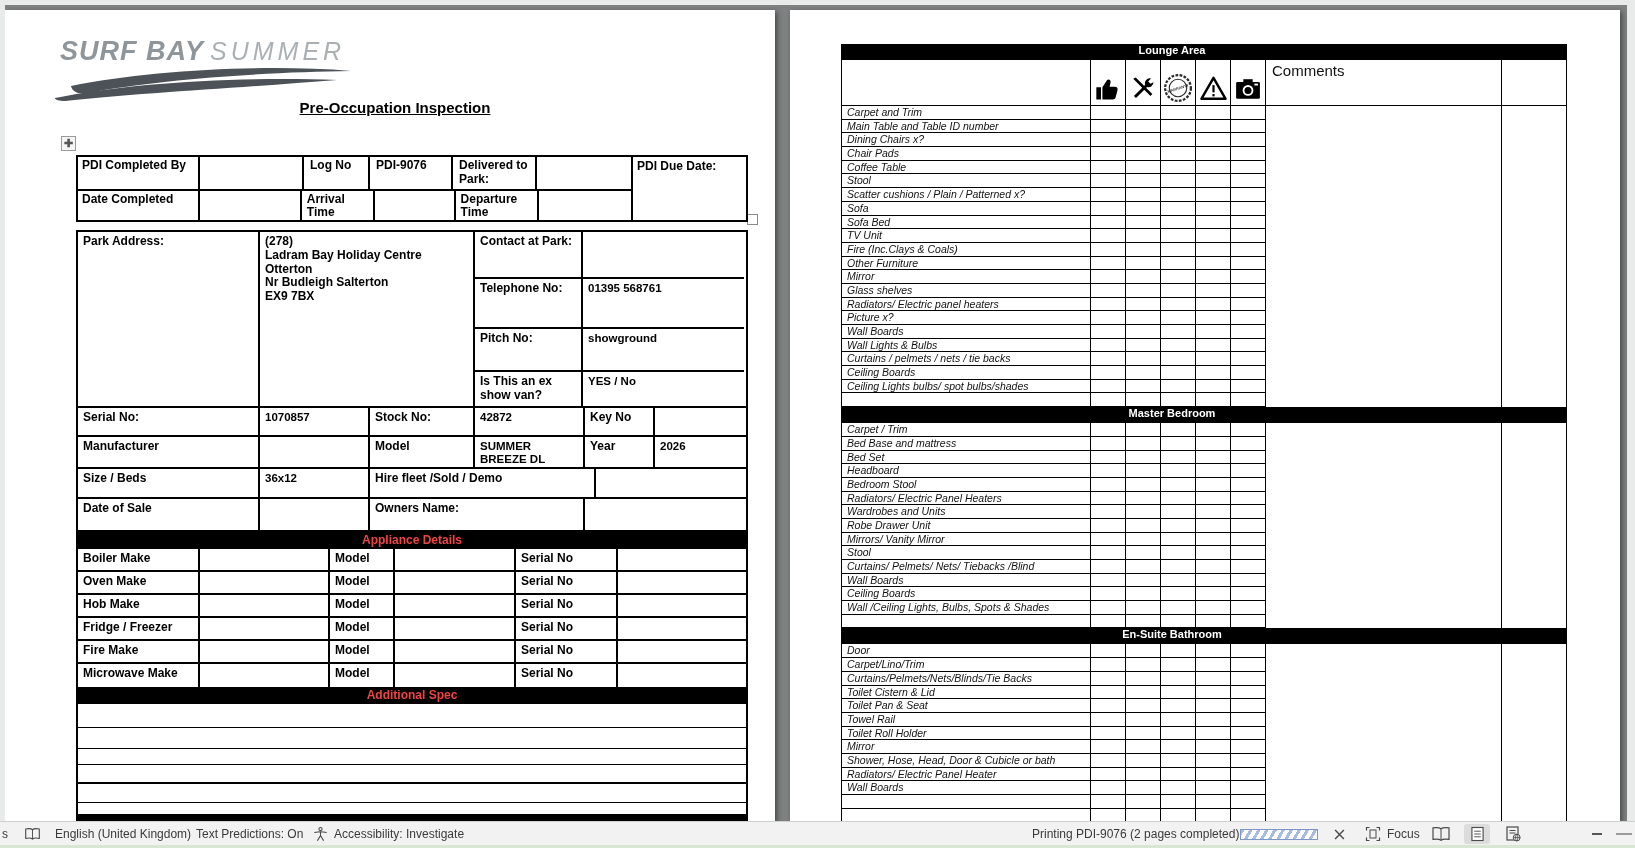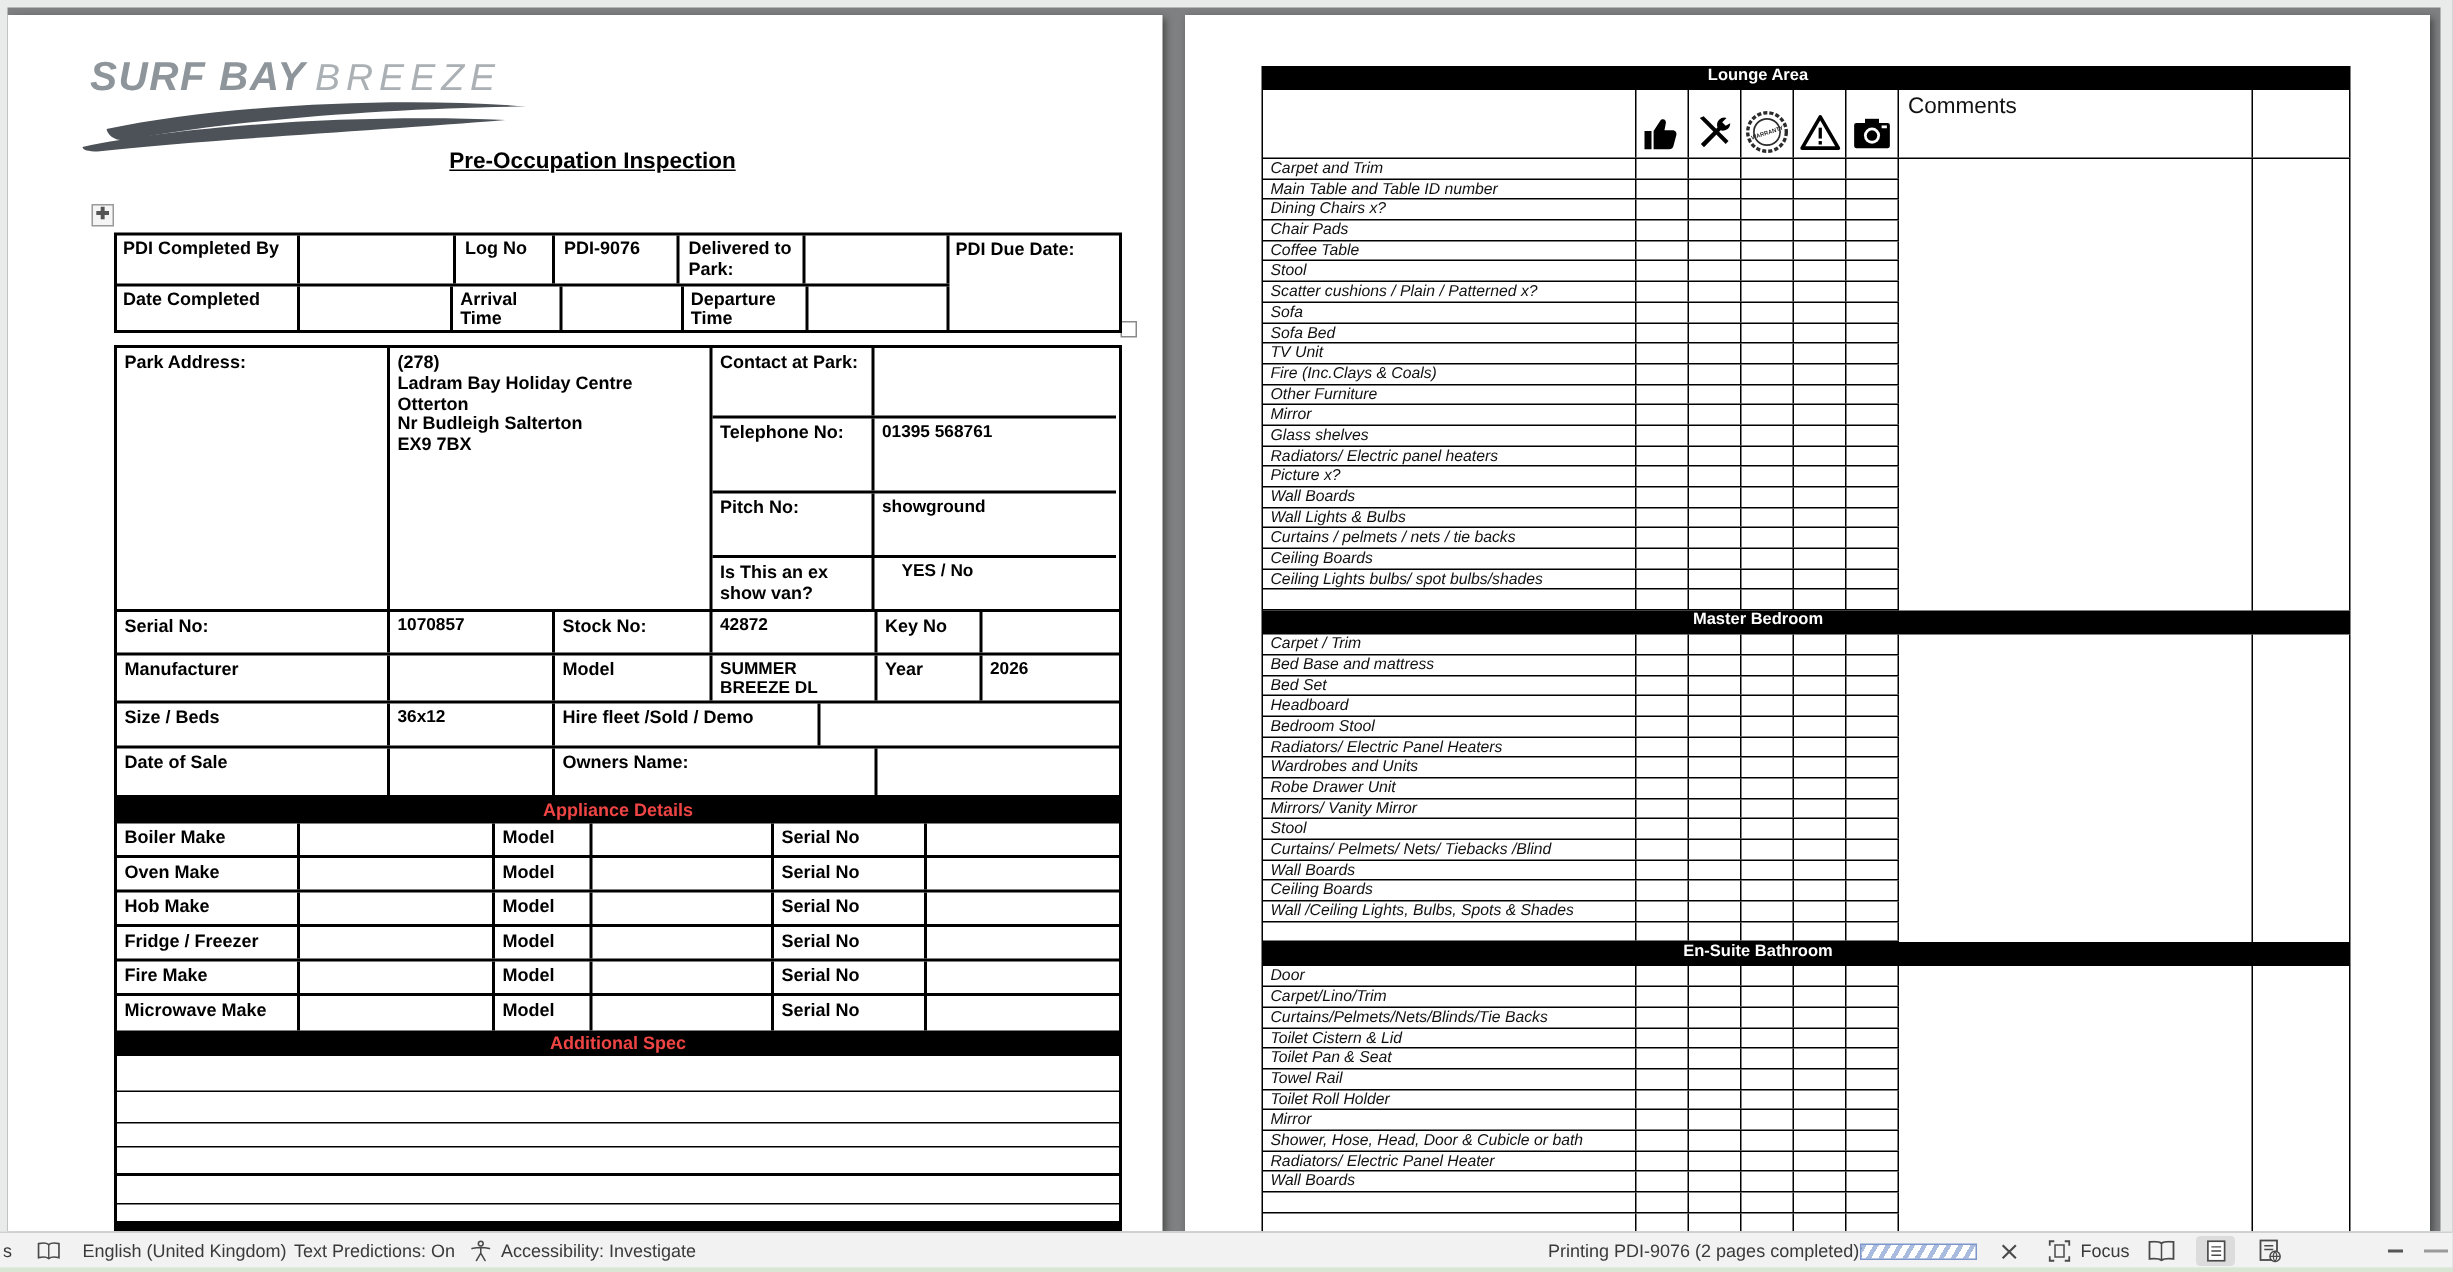--- a/index.html
+++ b/index.html
@@ -33,21 +33,21 @@
 
   .t2 { position:absolute; left:71px; top:220px; width:672px; border:2px solid #000; background:#fff; }
   .t2 .trow { display:flex; border-bottom:2px solid #000; }
   .t2 .trow:last-child { border-bottom:none; }
   .t2 .c { border-right:2px solid #000; padding:3px 5px; font-size:12px; font-weight:bold; line-height:1.15; overflow:hidden; }
   .t2 .c:last-child { border-right:none; }
   .t2 .val { font-size:11.5px; }
   .blackbar { background:#000; color:#ef4444; font-size:12px; font-weight:bold; text-align:center; line-height:17px; height:17px; }
   .subcol { display:flex; flex-direction:column; width:269px; }
   .subrow { display:flex; border-bottom:2px solid #000; }
-  .subrow:last-child { border-bottom:none;gap:13px; }
+  .subrow:last-child { border-bottom:none; }
   .subrow .sl { width:108px; border-right:2px solid #000; padding:3px 5px; font-size:12px; font-weight:bold; line-height:1.15; }
   .subrow .sv { flex:1; padding:3px 5px; font-size:11.5px; font-weight:bold; }
   .addr { font-size:11px; font-weight:bold; line-height:1.45; }
   .empties .erow { border-bottom:1.5px solid #000; }
   .p1-endbar { background:#000; height:8px; }
 
   
   .p2-table { position:absolute; left:51px; top:34px; width:726px; border-left:1px solid #000; font-size:10.5px; color:#111; }
   .sec-bar { height:16px; background:#000; position:relative; }
   .sec-bar span { display:block; width:660px; text-align:center; color:#fff; font-weight:bold; font-size:11px; line-height:13px; }
@@ -79,21 +79,21 @@
   .taskstrip { position:absolute; left:0; top:845px; width:1635px; height:3px; background:#d8e6d3; }
 </style>
 </head>
 <body>
 
 <div class="screen">
   <div class="canvas">
 
     <div class="page page1">
       <div class="logo-text">
-        <span class="logo-part1">SURF BAY</span><span class="logo-part2">BREEZE</span>
+        <span class="logo-part1">SURF BAY</span><span class="logo-part2">SUMMER</span>
       </div>
       <svg class="abs" style="left:48px;top:52px;" width="305" height="40" viewBox="0 0 305 40">
         <path d="M18 24 C95 8 212 2 298 9 C215 10 108 17 34 31 C25 33 19 29 18 24 Z" fill="#4c5257"></path>
         <path d="M2 36 C72 21 192 14 284 18 C200 25 84 31 12 39 C6 39 2 38 2 36 Z" fill="#4c5257"></path>
       </svg>
       <div class="doc-title">Pre-Occupation Inspection</div>
 
       <div class="move-handle">✚</div>
       <div class="resize-square"></div>
 
@@ -160,21 +160,21 @@
           <div class="c" style="width:182px">Manufacturer</div>
           <div class="c" style="width:110px"></div>
           <div class="c" style="width:105px">Model</div>
           <div class="c val" style="width:110px">SUMMER BREEZE DL</div>
           <div class="c" style="width:70px">Year</div>
           <div class="c val" style="flex:1">2026</div>
         </div>
         <div class="trow" style="height:30px">
           <div class="c" style="width:182px">Size / Beds</div>
           <div class="c val" style="width:110px">36x12</div>
-          <div class="c" style="width:177px">Hire fleet  /Sold / Demo</div>
+          <div class="c" style="width:226px">Hire fleet  /Sold / Demo</div>
           <div class="c" style="flex:1"></div>
         </div>
         <div class="trow" style="height:33px">
           <div class="c" style="width:182px">Date of Sale</div>
           <div class="c" style="width:110px"></div>
           <div class="c" style="width:215px">Owners Name:</div>
           <div class="c" style="flex:1"></div>
         </div>
 
         <div class="blackbar">Appliance Details</div>

